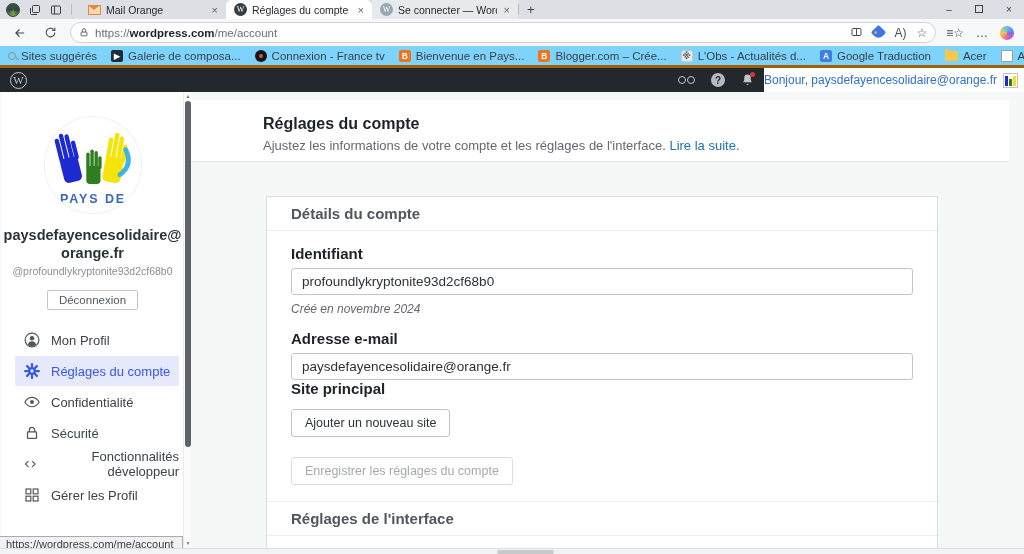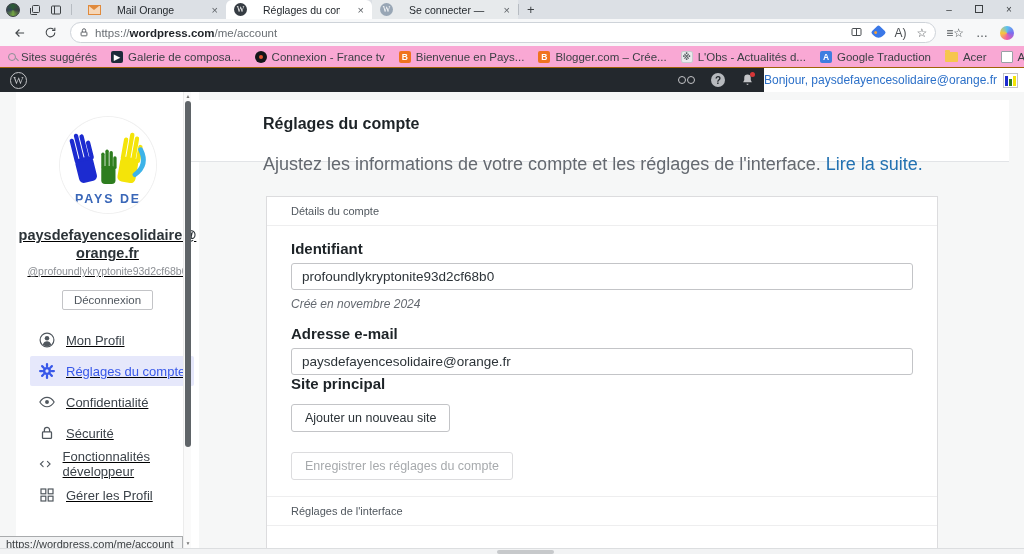--- a/index.html
+++ b/index.html
@@ -5,21 +5,21 @@
   * { margin:0; padding:0; box-sizing:border-box; }
   html,body { width:1024px; height:554px; overflow:hidden; }
   body { font-family:"Liberation Sans","DejaVu Sans",sans-serif; position:relative; background:#f6f7f7; }
 
   
   .titlebar { height:19px; background:#dce0e5; display:flex; align-items:stretch; font-size:11px; color:#24292e; }
   .tb-left { display:flex; align-items:center; gap:9px; padding:0 8px 0 6px; }
   .tb-avatar { width:14px; height:14px; border-radius:50%; background:conic-gradient(#2b5d34,#3a3f44,#7a4,#345,#2b5d34); border:1px solid #3a3f44; display:inline-block; }
   .tb-ic { display:inline-flex; align-items:center; }
   .tb-sep { width:1px; height:11px; background:#b7bcc2; align-self:center; }
-  .tab { display:flex; align-items:center; gap:16px; padding:0 6px 0 8px; width:146px; position:relative; }
+  .tab { display:flex; align-items:center; gap:5px; padding:0 6px 0 8px; width:146px; position:relative; }
   .tab.inactive { background:#dce0e5; }
   .tab.lighter { background:#e7eaec; }
   .tab.active { background:#ffffff; border-radius:6px 6px 0 0; }
   .tab-title { flex:1; white-space:nowrap; overflow:hidden; font-size:10.5px; }
   .tab-close { color:#5f6368; font-size:11px; padding:0 2px; cursor:default; }
   .fav { width:13px; height:13px; flex:0 0 auto; display:inline-flex; align-items:center; justify-content:center; }
   .fav.mail { width:13px; height:10px; background:#f6d7b8; border:1px solid #e08a3c; position:relative; }
   .fav.mail:before { content:""; position:absolute; left:0; top:0; border-left:5.5px solid transparent; border-right:5.5px solid transparent; border-top:4px solid #e08a3c; }
   .wp-dot { width:13px; height:13px; border-radius:50%; color:#fff; font-size:8px; font-family:"Liberation Serif",serif; display:inline-flex; align-items:center; justify-content:center; }
   .wp-dot.dark { background:#363c43; }
@@ -36,21 +36,21 @@
   .url { font-size:11.5px; color:#6a6f74; white-space:nowrap; }
   .url b { color:#1f2328; font-weight:700; }
   .pill-right { margin-left:auto; display:flex; align-items:center; gap:10px; }
   .glyph-ic { font-size:12px; color:#4a4e52; line-height:1; }
   .tagicon { width:11px; height:11px; background:#3b78e7; border-radius:2px 2px 2px 6px; transform:rotate(-45deg); position:relative; }
   .tagicon:before { content:""; position:absolute; left:2px; top:2px; width:3px; height:3px; border-radius:50%; background:#f6a13b; }
   .copilot { width:14px; height:14px; border-radius:50%; background:conic-gradient(#59c3f0,#7a6cf0,#ef5da8,#f8c83a,#59c3f0); }
   .outside-ics { display:flex; align-items:center; gap:12px; }
 
   
-  .bookmarks { height:22px; background:#f9a8d4; border-bottom:1px solid #a16207; display:flex; align-items:center; padding:0 8px; gap:14px; font-size:11.5px; color:#3b3f44;text-align:right; }
+  .bookmarks { height:22px; background:#7dd3fc; border-bottom:3px solid #a16207; display:flex; align-items:center; padding:0 8px; gap:14px; font-size:11.5px; color:#3b3f44;text-align:right; }
   .bm { display:flex; align-items:center; gap:5px; white-space:nowrap; }
   .bm-ic { width:12px; height:12px; border-radius:2px; display:inline-flex; align-items:center; justify-content:center; font-size:8.5px; font-weight:bold; color:#fff; flex:0 0 auto; }
   .bi-search { background:transparent; border:1.4px solid #8a8f94; border-radius:50%; width:8px; height:8px; position:relative; }
   .bi-search:after { content:""; position:absolute; width:4px; height:1.4px; background:#8a8f94; transform:rotate(45deg); right:-4px; bottom:-1px; }
   .bi-gallery { background:#1d2b3a; }
   .bi-francetv { background:#14161a; border-radius:50%; position:relative; }
   .bi-francetv:after { content:""; width:4px; height:4px; border-radius:50%; background:#e0532f; }
   .bi-blogger { background:#f0731f; }
   .bi-lobs { background:#e9eaec; color:#5c6166; border:1px solid #c7cacd; }
   .bi-translate { background:#3f7de0; }
@@ -72,43 +72,43 @@
   .adminbar .light { flex:1; display:flex; align-items:center; justify-content:flex-end; gap:6px; padding-right:6px; background:#fff; }
   .greeting { font-size:12px; color:#2d71c9; white-space:nowrap; }
   .mini-avatar { width:15px; height:15px; border:1px solid #c3c4c7; background:#fff; display:inline-flex; align-items:flex-end; justify-content:center; gap:1px; padding:1px; }
   .mini-avatar i { width:3px; display:inline-block; }
   .mini-avatar i:nth-child(1){ height:10px; background:#1c2bd0; }
   .mini-avatar i:nth-child(2){ height:7px; background:#2e7d1f; }
   .mini-avatar i:nth-child(3){ height:10px; background:#f4e409; }
 
   
   .workspace { position:relative; height:462px; background:#f6f7f7; }
-  .sidebar { position:absolute; left:16px; top:0; width:183px; height:100%; background:#fff; text-align:center;text-decoration:underline; }
+  .sidebar { position:absolute; left:1px; top:0; width:183px; height:100%; background:#fff; text-align:center; }
   .logo-circle { width:96px; height:96px; border-radius:50%; background:#fff; box-shadow:0 0 0 1px #f0f0f0; margin:25px auto 0; overflow:hidden; }
   .display-name { margin:13px auto 0; width:178px; font-size:14.5px; font-weight:bold; color:#2c3338; line-height:1.25; word-break:break-all; }
   .handle { margin-top:3px; font-size:10.5px; color:#8c8f94; white-space:nowrap; }
   .logout-btn { margin-top:13px; display:inline-block; font-size:11.5px; color:#50575e; border:1px solid #c3c4c7; border-radius:2px; padding:3px 11px; background:#fff; }
   .menu { margin-top:15px; text-align:left; }
-  .menu-item { display:flex; align-items:center; gap:10px; height:30px; margin:0 5px 1px 14px; padding-left:8px; color:#3c434a; font-size:13px; border-radius:2px; }
+  .menu-item { display:flex; align-items:center; gap:10px; height:30px; margin:0 5px 1px 14px; padding-left:8px; color:#3c434a; font-size:13px; border-radius:2px;text-align:right; }
   .menu-item svg { color:#50575e; }
   .menu-item.active { background:#e6e8fb; color:#3858e9; }
   .menu-item.active svg { color:#3858e9; }
 
   .side-scroll { position:absolute; left:183px; top:0; width:8px; height:100%; background:#fafafa; border-left:1px solid #ececec; }
   .side-thumb { position:absolute; left:1px; top:9px; width:6px; height:346px; background:#5f6468; border-radius:3px; }
   .scroll-arrow { position:absolute; left:0; width:8px; text-align:center; font-size:5px; color:#777; }
 
   .main { position:absolute; left:191px; top:0; right:0; bottom:0; }
   .page-head { position:absolute; left:0; top:8px; width:818px; height:62px; background:#fff; border-bottom:1px solid #e2e4e7; padding:15px 0 0 72px; }
   .page-title { font-size:16px; font-weight:bold; color:#1d2327; }
-  .page-sub { margin-top:21px; font-size:18px; color:#646970; }
+  .page-sub { margin-top:5px; font-size:13px; color:#646970; }
   .page-sub a { color:#2271b1; text-decoration:none; }
 
   .card { position:absolute; left:75px; top:104px; width:672px; height:460px; background:#fff; border:1px solid #dcdcde; }
-  .card-sec-head { padding:8px 24px; font-size:11px; color:#50575e; border-bottom:1px solid #eeeeef; }
+  .card-sec-head { padding:8px 24px; font-size:15px; color:#50575e; border-bottom:1px solid #eeeeef;font-weight:bold; }
   .card-sec-head.top-line { border-top:1px solid #eeeeef; }
   .card-body { padding:14px 24px 0; }
   .fld-label { display:block; font-size:15px; font-weight:bold; color:#1d2327; margin-bottom:6px; }
   .fld-input { width:100%; height:27px; border:1px solid #c3c4c7; border-radius:3px; padding:0 10px; font-size:13.5px; color:#2c3338; font-family:inherit; background:#fff; }
   .note { font-style:italic; font-size:12px; color:#646970; margin:7px 0 14px; }
   .btn { display:inline-block; background:#fff; border:1px solid #c3c4c7; border-radius:3px; padding:6px 13px; font-size:12.5px; color:#2c3338; font-family:inherit; margin-top:6px; }
   .btn.disabled { color:#a7aaad; border-color:#dcdcde; }
   .save-row { margin:14px 0 16px; }
 
   .status-tip { position:absolute; left:0; top:536px; z-index:50; background:#f1f2f3; border:1px solid #a9abad; border-left:none; padding:1px 8px 2px 6px; font-size:11px; color:#3c4043; white-space:nowrap; }

